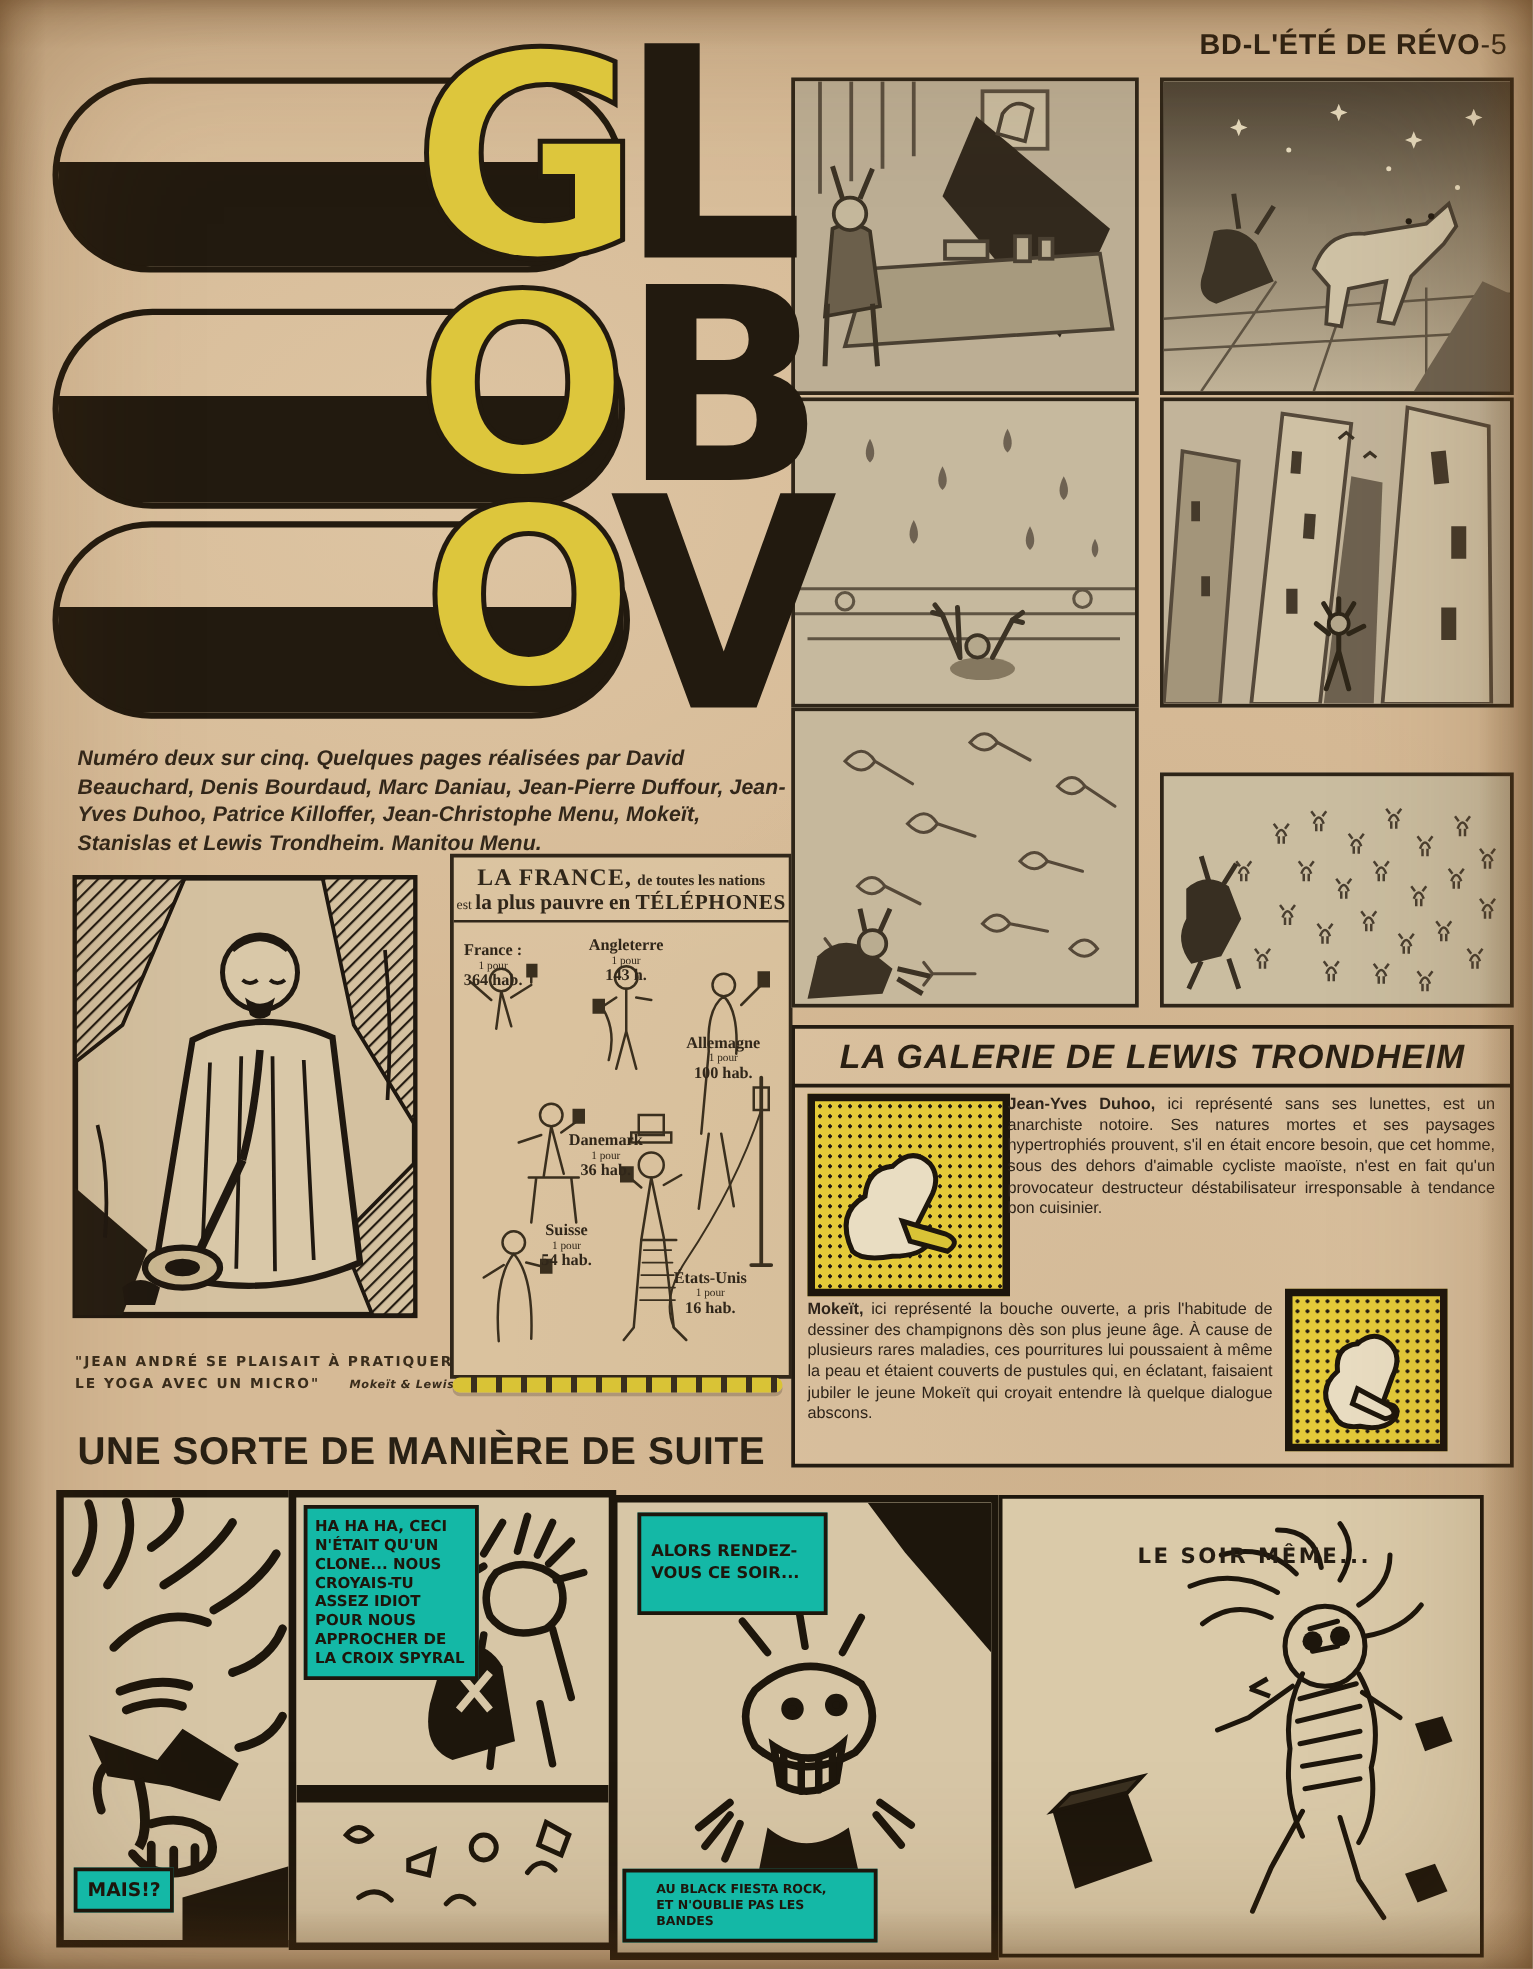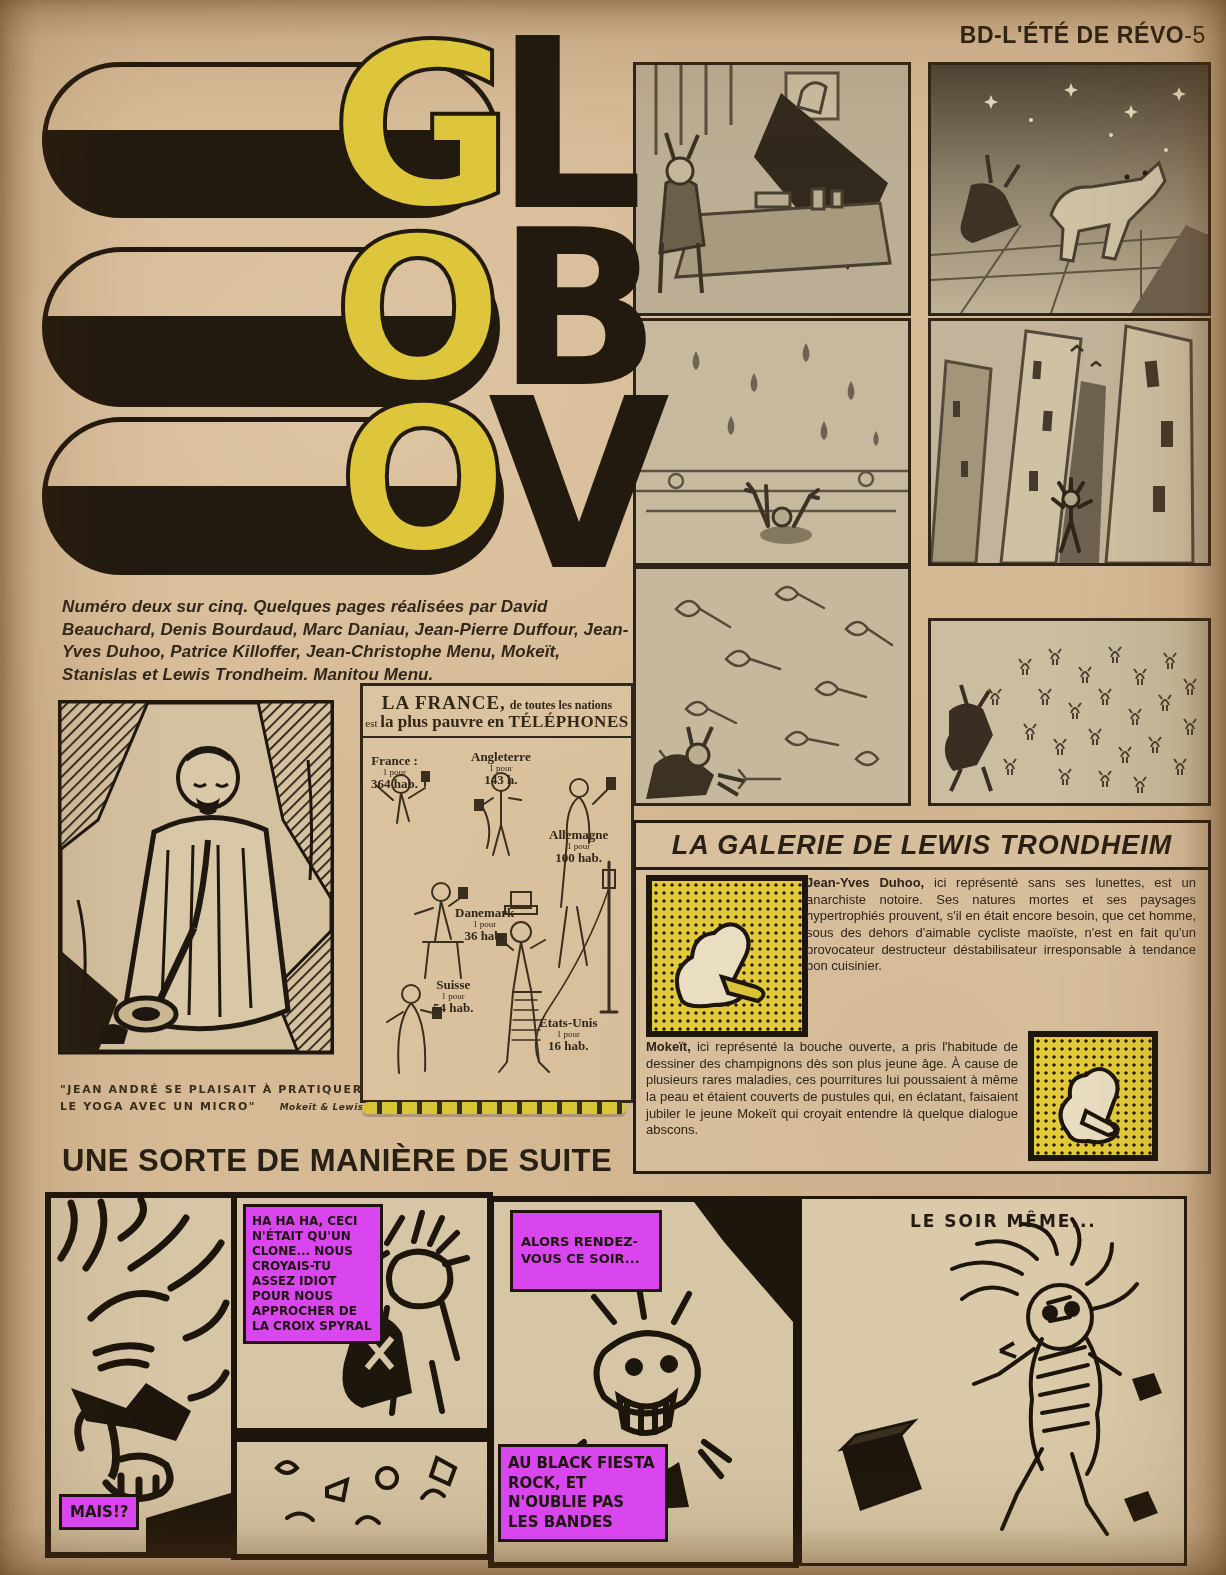--- a/index.html
+++ b/index.html
@@ -65,24 +65,24 @@
   .hand{font-family:"DejaVu Sans",sans-serif;font-weight:700;text-transform:uppercase;}
   .yoga-cap{position:absolute;left:60px;top:1082px;font-size:11px;letter-spacing:1.6px;color:#3a2d1c;line-height:1.5;}
   .yoga-cap .sig{font-size:9px;letter-spacing:.5px;text-transform:none;font-style:italic;margin-left:18px;}
 
   
   .suite{position:absolute;left:62px;top:1143px;font-size:31px;font-weight:600;letter-spacing:.5px;color:#282014;}
 
   
   .bpanel{position:absolute;border:6px solid #1d160c;background:#d7c6a6;overflow:hidden;}
   .bpanel svg{display:block;width:100%;height:100%;}
-  .bubble{position:absolute;background:#d946ef;border:3px solid #1d160c;color:#1d160c;
+  .bubble{position:absolute;background:#14b8a6;border:3px solid #1d160c;color:#1d160c;
     font-family:"DejaVu Sans",sans-serif;font-weight:700;text-transform:uppercase;z-index:3;}
   .loose{position:absolute;color:#241c12;font-family:"DejaVu Sans",sans-serif;font-weight:700;
-    text-transform:uppercase;z-index:3;}
+    text-transform:uppercase;z-index:3;margin-top:24px;}
 </style>
 </head>
 <body>
 
 <div class="page">
 
   <div class="mast">
     <span>BD-L'ÉTÉ DE RÉVO</span><span class="num">-5</span>
   </div>
 
@@ -454,21 +454,21 @@
         <circle cx="140" cy="165" r="6" fill="#1d160c"></circle>
           <circle cx="175" cy="162" r="6" fill="#1d160c"></circle>
         <path d="M125 195 q30 20 55 -2 l-5 30 q-22 15 -45 2 Z"></path>
         <path d="M133 200 v25 M147 206 v25 M161 206 v24 M172 200 v22"></path>
         <path d="M90 240 l-25 20 m25 -10 l-20 25 m28 -18 l-12 28"></path>
         <path d="M210 240 l25 18 m-28 -8 l20 24"></path>
       </g>
       <path d="M120 260 q30 25 65 0 l10 45 -85 5 Z" fill="#1d160c"></path>
     </svg>
     <div class="bubble" style="left:16px;top:8px;width:130px;padding:21px 8px;font-size:13px;line-height:1.3;">ALORS RENDEZ-VOUS CE SOIR...</div>
-    <div class="bubble" style="left:4px;bottom:20px;width:150px;padding:7px 7px;font-size:15px;line-height:1.3;">AU BLACK FIESTA ROCK, ET N'OUBLIE PAS LES BANDES</div>
+    <div class="bubble" style="left:4px;bottom:8px;width:150px;padding:7px 24px;font-size:10px;line-height:1.3;">AU BLACK FIESTA ROCK, ET N'OUBLIE PAS LES BANDES</div>
   </div>
 
   <div class="bpanel" style="left:799px;top:1196px;width:382px;height:364px;border-width:3px;background:#dacaa9;">
     <svg viewBox="0 0 382 364" preserveAspectRatio="none">
       <g stroke="#1d160c" stroke-width="4" fill="none" stroke-linecap="round">
         <path d="M215 95 q-30 -15 -55 5 M220 75 q-35 -20 -70 -5 M235 60 q-25 -25 -60 -15 M255 55 q-5 -30 -35 -30 M270 65 q15 -25 0 -45 M285 85 q25 -15 25 -40 M290 110 q30 -5 45 -25"></path>
         <circle cx="258" cy="118" r="32"></circle>
         <path d="M240 140 q-15 30 -10 60 q-5 40 10 70 M285 140 q20 35 10 75 q5 35 -10 60"></path>
         <path d="M238 160 l45 -12 M236 178 l50 -12 M238 196 l48 -10 M240 214 l46 -8 M242 232 l44 -8"></path>
         <path d="M240 250 l-25 45 -15 35 M270 255 l15 50 20 30"></path>

